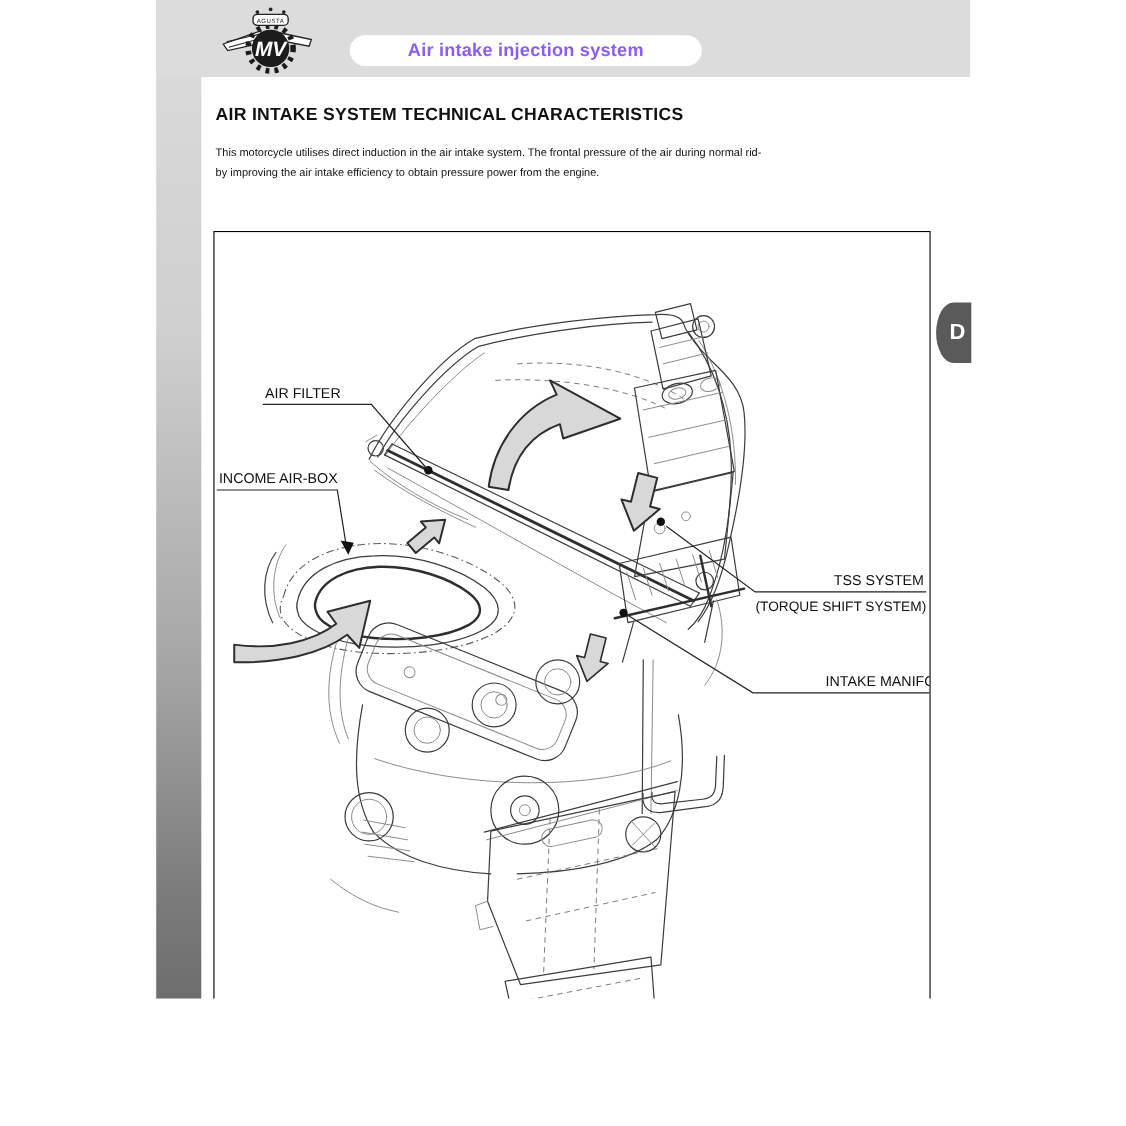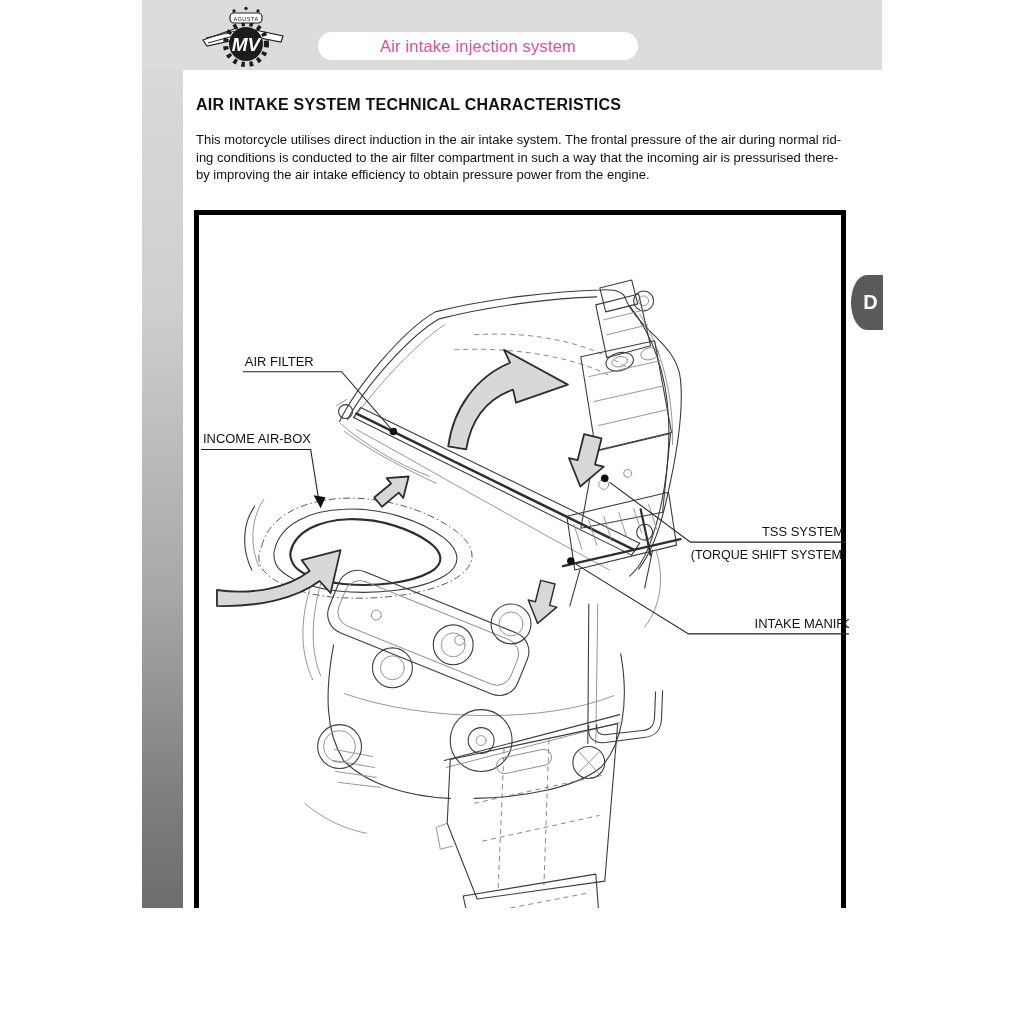--- a/index.html
+++ b/index.html
@@ -5,26 +5,26 @@
   html,body{margin:0;padding:0;background:#fff;}
   .page{position:relative;width:1024px;height:908px;background:#ffffff;overflow:hidden;
         font-family:"Liberation Sans",sans-serif;color:#111;}
   
   .leftbar{position:absolute;left:142px;top:0;width:41px;height:1019px;
            background:linear-gradient(180deg,#dcdcdc 0%,#cfcfcf 30%,#a8a8a8 58%,#7b7b7b 80%,#5d5d5d 100%);}
   .headband{position:absolute;left:142px;top:0;width:740px;height:70px;background:#dcdcdc;}
   .logo{position:absolute;left:199px;top:5px;width:88px;height:68px;}
   .pill{position:absolute;left:318px;top:32px;width:320px;height:28px;background:#ffffff;
         border-radius:14px;display:flex;align-items:center;justify-content:center;}
-  .pill span{font-weight:normal;font-size:16.5px;letter-spacing:.2px;color:#ec4899;}
+  .pill span{font-weight:bold;font-size:16.5px;letter-spacing:.2px;color:#8b5cf6;}
   
   .heading{position:absolute;left:196px;top:96px;font-weight:bold;font-size:16px;letter-spacing:.25px;}
-  .para{position:absolute;left:196px;top:131px;width:700px;font-size:13px;line-height:17.5px;}
-  
-  .figure{position:absolute;left:194px;top:210px;width:652px;height:760px;border:5px solid #000000;background:#fff;box-sizing:border-box;}
+  .para{position:absolute;left:196px;top:131px;width:700px;font-size:10px;line-height:17.5px;}
+  
+  .figure{position:absolute;left:194px;top:210px;width:652px;height:760px;border:1px solid #000000;background:#fff;box-sizing:border-box;}
   .figure svg{position:absolute;left:0;top:0;width:650px;height:758px;}
   
   .ln{fill:none;stroke:#3c3c3c;stroke-width:1.1;stroke-linecap:round;stroke-linejoin:round;}
   .lt{fill:none;stroke:#8a8a8a;stroke-width:.9;stroke-linecap:round;stroke-linejoin:round;}
   .hv{fill:none;stroke:#2e2e2e;stroke-width:2.6;stroke-linecap:round;}
   .hv2{fill:none;stroke:#2e2e2e;stroke-width:2.2;stroke-linecap:round;}
   .dash{fill:none;stroke:#7a7a7a;stroke-width:.9;stroke-dasharray:5 4;}
   .dashdot{fill:none;stroke:#5a5a5a;stroke-width:1;stroke-dasharray:7 3 1.5 3;}
   .arrow{fill:#d8d8d8;stroke:#2d2d2d;stroke-width:1.8;stroke-linejoin:round;}
   .dot{fill:#111;stroke:none;}
@@ -68,21 +68,20 @@
   </svg>
 
   <div class="pill">
     <span>Air intake injection system</span>
   </div>
 
   <div class="heading">AIR INTAKE SYSTEM TECHNICAL CHARACTERISTICS</div>
 
   <div class="para">
     <div>This motorcycle utilises direct induction in the air intake system. The frontal pressure of the air during normal rid-</div>
-    <div>ing conditions is conducted to the air filter compartment in such a way that the incoming air is pressurised there-</div>
     <div>by improving the air intake efficiency to obtain pressure power from the engine.</div>
   </div>
 
   <div class="figure">
     <svg viewBox="194 210 652 760">
 
       <g>
         <path class="ln" d="M335,417 C352,382 398,326 431,307 C482,294 552,286 597,285 C612,284 620,287 622,294 C625,303 634,314 646,326 C663,342 675,355 677,375 C680,405 673,452 663,495 C656,527 646,551 635,565"></path>
         <path class="ln" d="M343,415 C360,383 404,332 435,314 C486,301 550,293 593,292"></path>
         <path class="lt" d="M350,413 C368,387 410,340 440,320"></path>

